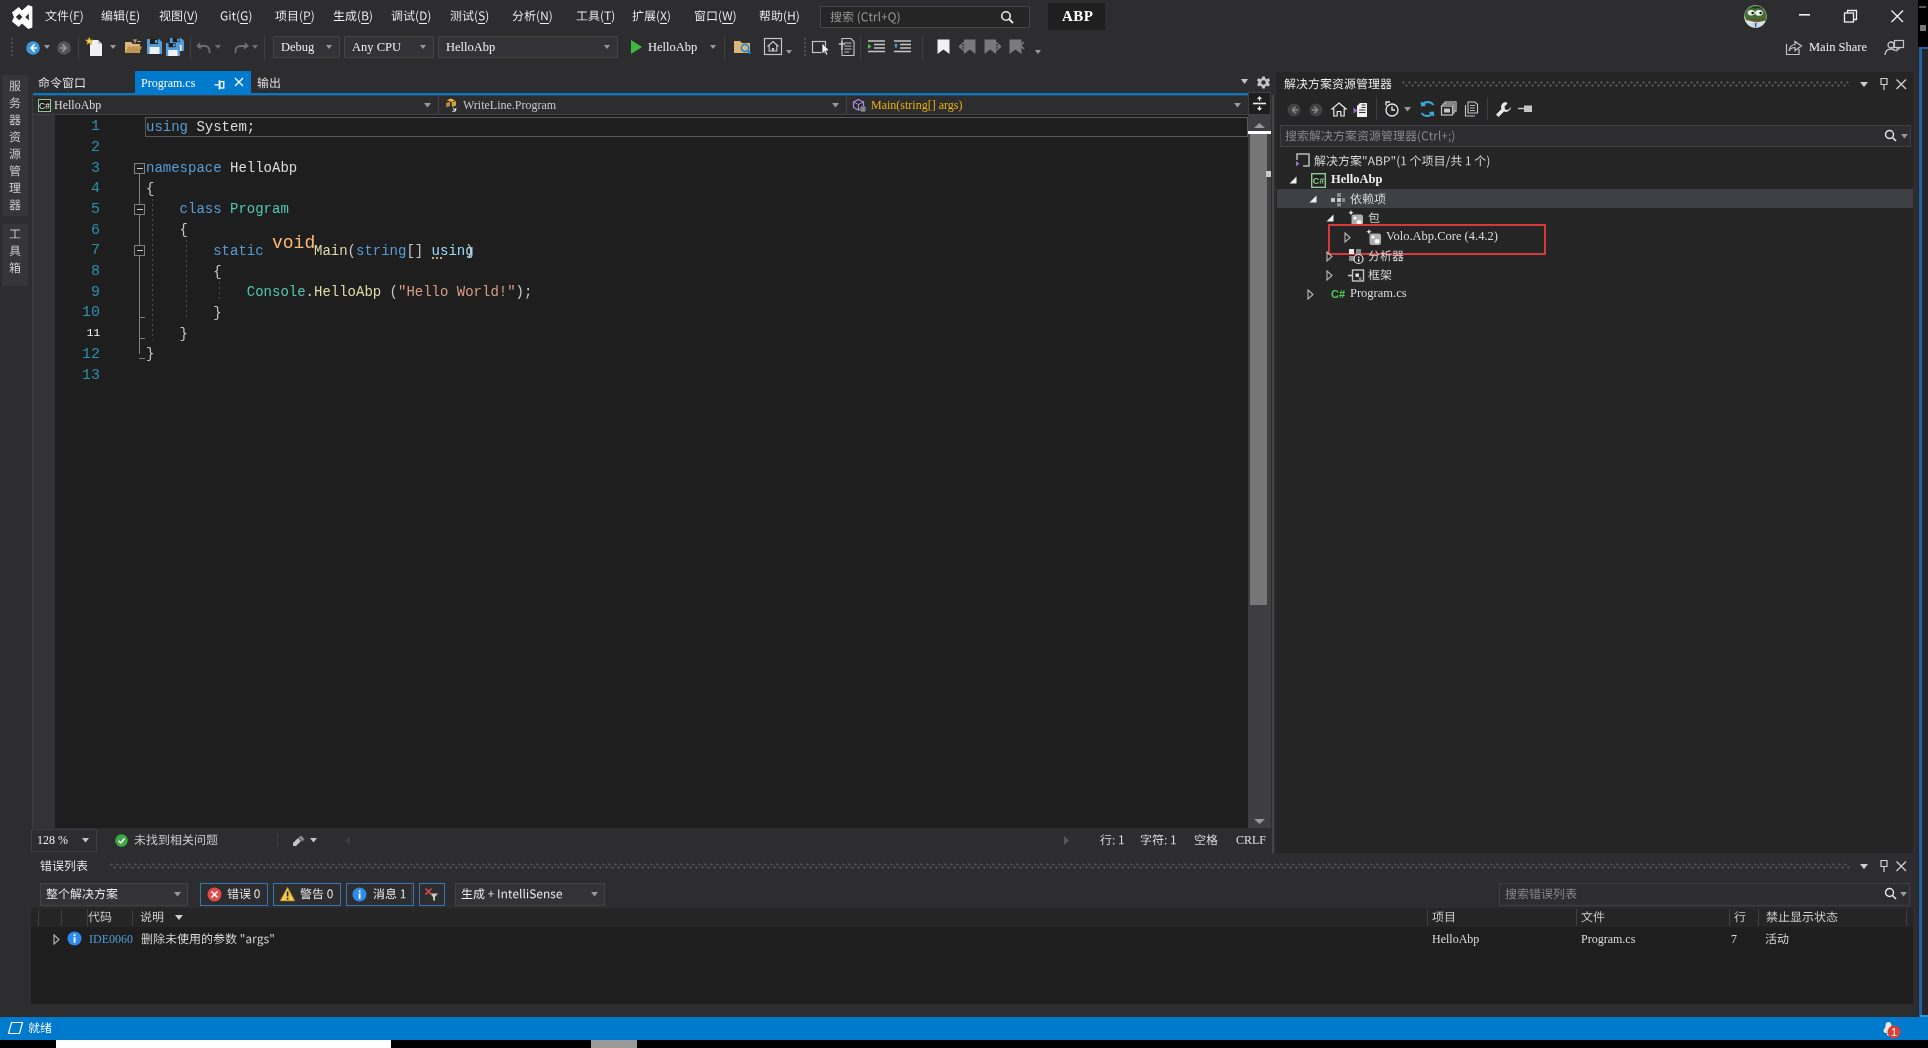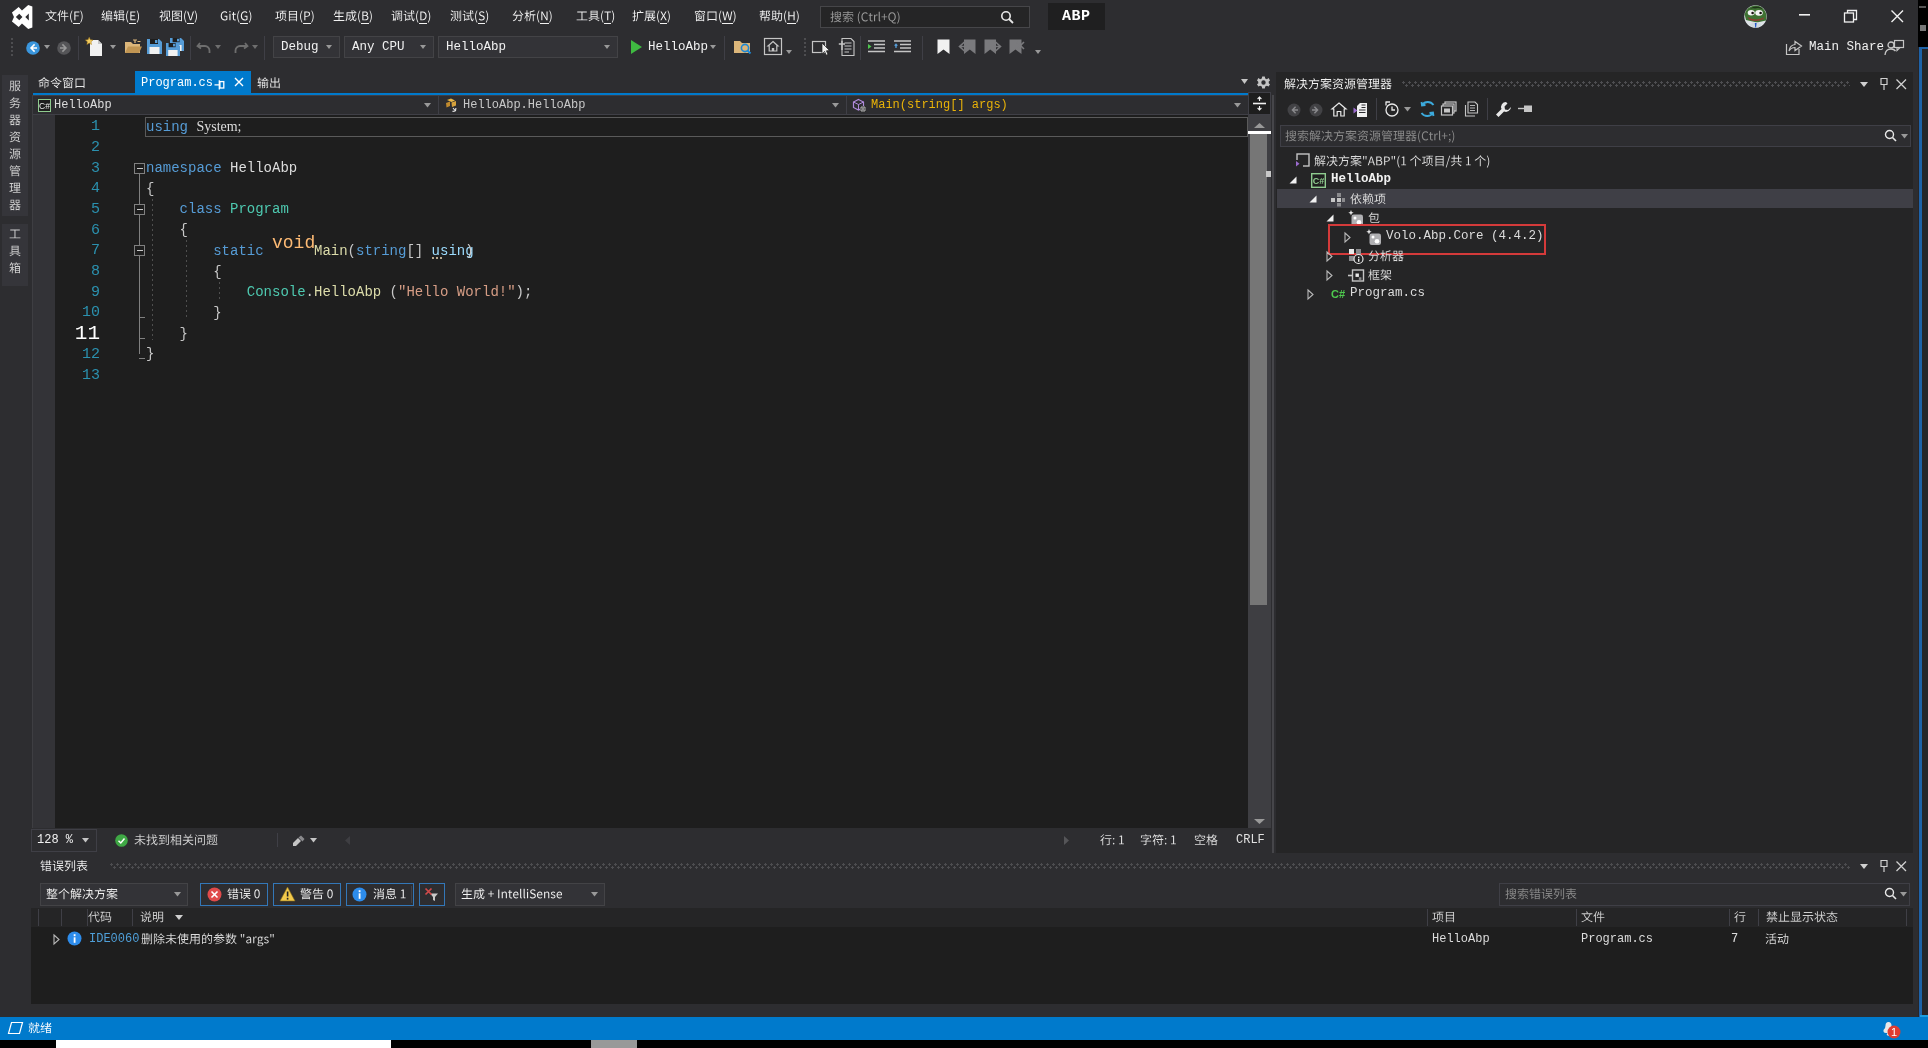--- a/index.html
+++ b/index.html
@@ -1,16 +1,16 @@
 <!DOCTYPE html>
 <html><head><meta charset="utf-8"><style>
 html,body{margin:0;padding:0;width:1928px;height:1048px;overflow:hidden;background:#2d2d30}
 *{box-sizing:border-box}
 .a{position:absolute}
-.t{position:absolute;font-family:Liberation Mono, monospace;white-space:pre}
+.t{position:absolute;font-family:Liberation Serif, serif;white-space:pre}
 .m{position:absolute;font-family:"Liberation Mono",monospace;white-space:pre}
 svg{overflow:visible}
 </style></head><body>
 <div class="a" style="left:0px;top:0px;width:1928px;height:1048px;background:#2d2d30;"></div>
 <div class="a" style="left:1918px;top:0px;width:10px;height:1048px;background:#000;"></div>
 <div class="a" style="left:1918px;top:47px;width:10px;height:990px;background:#26262a;"></div>
 <div class="a" style="left:1919px;top:47px;width:3px;height:990px;background:#1e62a8;"></div>
 <div class="a" style="left:1921px;top:47px;width:7px;height:2px;background:#1e62a8;"></div>
 <div class="a" style="left:1919px;top:6px;width:7px;height:2px;background:#555;"></div>
 <div class="a" style="left:1920px;top:25px;width:6px;height:6px;background:#777;"></div>
@@ -393,21 +393,21 @@
 <svg class="a" style="left:424px;top:103px;" width="8" height="5" viewBox="0 0 8 5">
     <path d="M0 0 L7 0 L3.5 4.5 Z" fill="#999"></path>
   </svg>
 <div class="a" style="left:438px;top:95px;width:1px;height:20px;background:#3f3f46;"></div>
 <svg class="a" style="left:444px;top:98px;" width="15" height="14" viewBox="0 0 15 14">
     <path d="M3 2 L7 0.5 L11 2.5 L7.5 4 Z" fill="#e8b84a"></path>
     <path d="M2 5 L6 3.5 L6 8 L2.5 9.5 Z" fill="#c08a2e"></path>
     <path d="M7.5 4.5 L12 3 L12 7.5 L8 9 Z" fill="#d6a23c"></path>
     <path d="M9 10 l2.5 3 M11.5 13 l-3 0.4 M11.5 13 l0.4 -3" stroke="#e8e8e8" stroke-width="1.1" fill="none"></path>
   </svg>
-<div class="t" style="left:463px;top:96.0px;font-size:12px;line-height:18px;color:#c8c8c8;">HelloAbp.HelloAbp</div>
+<div class="t" style="left:463px;top:96.0px;font-size:12px;line-height:18px;color:#c8c8c8;">WriteLine.Program</div>
 <svg class="a" style="left:832px;top:103px;" width="8" height="5" viewBox="0 0 8 5">
     <path d="M0 0 L7 0 L3.5 4.5 Z" fill="#999"></path>
   </svg>
 <div class="a" style="left:846px;top:95px;width:1px;height:20px;background:#3f3f46;"></div>
 <svg class="a" style="left:852px;top:98px;" width="14" height="14" viewBox="0 0 14 14">
     <path d="M6.5 1.5 L11.5 4 L11.5 9.5 L6.5 12 L1.5 9.5 L1.5 4 Z" fill="none" stroke="#b08adB" stroke-width="1.2"></path>
     <path d="M1.5 4 L6.5 6.5 L11.5 4 M6.5 6.5 L6.5 12" stroke="#b08adb" stroke-width="1" fill="none"></path>
     <rect x="8" y="8" width="6" height="6" fill="#252526"></rect>
     <path d="M9 9 h4 v4 h-4 Z M10 10.2 h2 M10 11.8 h2" stroke="#c5c5c5" stroke-width="0.9" fill="none"></path>
   </svg>
@@ -428,25 +428,25 @@
 <div class="m" style="left:100px;top:116.1px;font-size:15px;line-height:21px;color:#2b91af;text-align:right;transform:translateX(-100%);">1</div>
 <div class="m" style="left:100px;top:136.8px;font-size:15px;line-height:21px;color:#2b91af;text-align:right;transform:translateX(-100%);">2</div>
 <div class="m" style="left:100px;top:157.5px;font-size:15px;line-height:21px;color:#2b91af;text-align:right;transform:translateX(-100%);">3</div>
 <div class="m" style="left:100px;top:178.2px;font-size:15px;line-height:21px;color:#2b91af;text-align:right;transform:translateX(-100%);">4</div>
 <div class="m" style="left:100px;top:198.9px;font-size:15px;line-height:21px;color:#2b91af;text-align:right;transform:translateX(-100%);">5</div>
 <div class="m" style="left:100px;top:219.6px;font-size:15px;line-height:21px;color:#2b91af;text-align:right;transform:translateX(-100%);">6</div>
 <div class="m" style="left:100px;top:240.3px;font-size:15px;line-height:21px;color:#2b91af;text-align:right;transform:translateX(-100%);">7</div>
 <div class="m" style="left:100px;top:261.0px;font-size:15px;line-height:21px;color:#2b91af;text-align:right;transform:translateX(-100%);">8</div>
 <div class="m" style="left:100px;top:281.7px;font-size:15px;line-height:21px;color:#2b91af;text-align:right;transform:translateX(-100%);">9</div>
 <div class="m" style="left:100px;top:302.4px;font-size:15px;line-height:21px;color:#2b91af;text-align:right;transform:translateX(-100%);">10</div>
-<div class="m" style="left:100px;top:323.1px;font-size:21px;line-height:21px;color:#ffffff;text-align:center;transform:translateX(-100%);">11</div>
+<div class="m" style="left:100px;top:323.1px;font-size:11px;line-height:21px;color:#ffffff;text-align:center;transform:translateX(-100%);">11</div>
 <div class="m" style="left:100px;top:343.8px;font-size:15px;line-height:21px;color:#2b91af;text-align:left;transform:translateX(-100%);">12</div>
 <div class="m" style="left:100px;top:364.5px;font-size:15px;line-height:21px;color:#2b91af;text-align:right;transform:translateX(-100%);">13</div>
 <div class="m" style="left:146.0px;top:116.6px;font-size:14px;line-height:20px;color:#569cd6;">using</div>
-<div class="m" style="left:196.4px;top:116.6px;font-size:14px;line-height:20px;color:#dcdcdc;font-family:Liberation Serif, serif;">System;</div>
+<div class="m" style="left:196.4px;top:116.6px;font-size:14px;line-height:20px;color:#dcdcdc;">System;</div>
 <div class="m" style="left:146.0px;top:158.0px;font-size:14px;line-height:20px;color:#569cd6;">namespace</div>
 <div class="m" style="left:230.0px;top:158.0px;font-size:14px;line-height:20px;color:#dcdcdc;">HelloAbp</div>
 <div class="m" style="left:146.0px;top:178.7px;font-size:14px;line-height:20px;color:#c8c8c8;">{</div>
 <div class="m" style="left:179.6px;top:199.4px;font-size:14px;line-height:20px;color:#569cd6;">class</div>
 <div class="m" style="left:230.0px;top:199.4px;font-size:14px;line-height:20px;color:#4ec9b0;">Program</div>
 <div class="m" style="left:146.0px;top:220.1px;font-size:14px;line-height:20px;color:#c8c8c8;">    {</div>
 <div class="m" style="left:213.2px;top:240.8px;font-size:14px;line-height:20px;color:#569cd6;">static</div>
 <div class="m" style="left:272.0px;top:233px;font-size:18px;line-height:20px;color:#fdba74;">void</div>
 <div class="m" style="left:314.0px;top:240.8px;font-size:14px;line-height:20px;color:#dcdcaa;">Main</div>
 <div class="m" style="left:347.6px;top:240.8px;font-size:14px;line-height:20px;color:#c8c8c8;">(</div>

